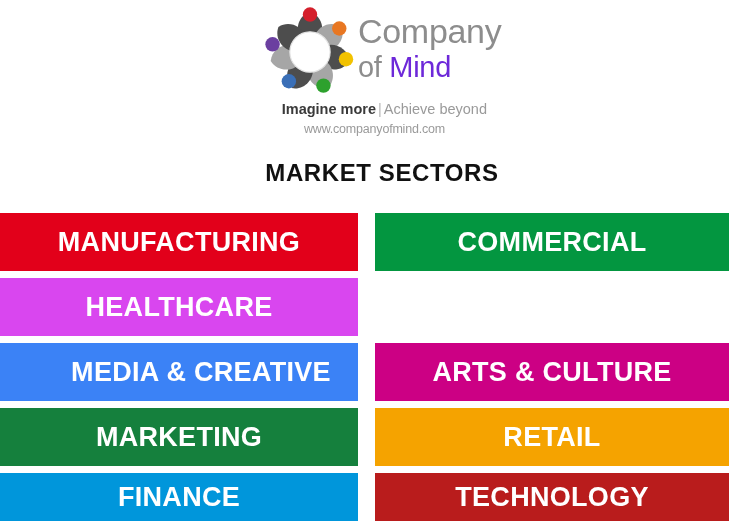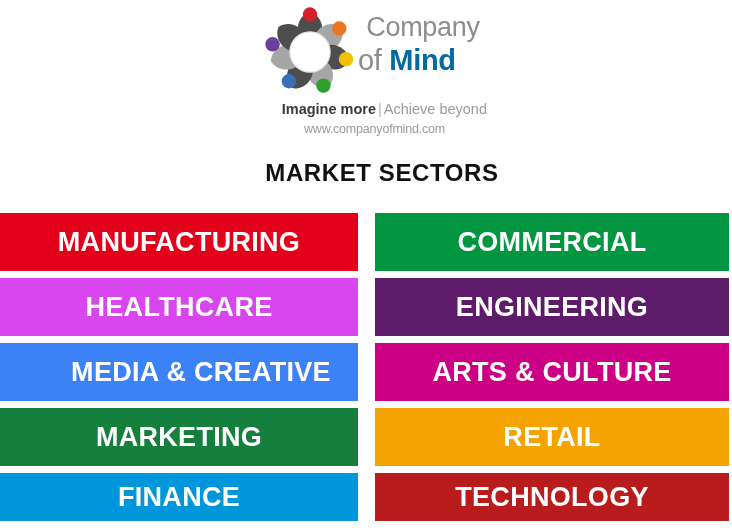--- a/index.html
+++ b/index.html
@@ -36,34 +36,34 @@
     height: 96px;
   }
   .logo-wordmark {
     position: absolute;
     left: 96px;
     top: 12px;
     width: 130px;
     line-height: 1;
   }
   .wm-line1 {
-    font-size: 27px;
+    font-size: 34px;
     color: #8d8d8d;
     letter-spacing: -0.3px;
     white-space: nowrap;
     text-align: center;
   }
   .wm-line2 {
     font-size: 29px;
     letter-spacing: -0.3px;
     margin-top: 5px;
     white-space: nowrap;
   }
   .wm-of { color: #8d8d8d; }
-  .wm-mind { color: #0369a1; font-weight: bold; }
+  .wm-mind { color: #6d28d9; font-weight: normal; }
 
   .tagline {
     position: absolute;
     left: 0px;
     top: 100px;
     width: 225px;
     text-align: right;
     font-size: 14.5px;
     white-space: nowrap;
     line-height: 1.1;
@@ -172,21 +172,20 @@
 
 <div class="sector-grid">
 
   <div class="sector-row">
     <div class="sector-cell cell-left" style="background-color: rgb(226, 0, 26);">MANUFACTURING</div>
     <div class="sector-cell cell-right" style="background-color: rgb(3, 150, 64);">COMMERCIAL</div>
   </div>
 
   <div class="sector-row">
     <div class="sector-cell cell-left" style="background-color: #d946ef;">HEALTHCARE</div>
-    <div class="sector-cell cell-right" style="background-color: rgb(94, 27, 105);">ENGINEERING</div>
   </div>
 
   <div class="sector-row">
     <div class="sector-cell cell-left" style="background-color: #3b82f6; padding-left: 44px;">MEDIA &amp; CREATIVE</div>
     <div class="sector-cell cell-right" style="background-color: rgb(204, 0, 132);">ARTS &amp; CULTURE</div>
   </div>
 
   <div class="sector-row">
     <div class="sector-cell cell-left" style="background-color: #15803d;">MARKETING</div>
     <div class="sector-cell cell-right" style="background-color: rgb(245, 163, 0);">RETAIL</div>

